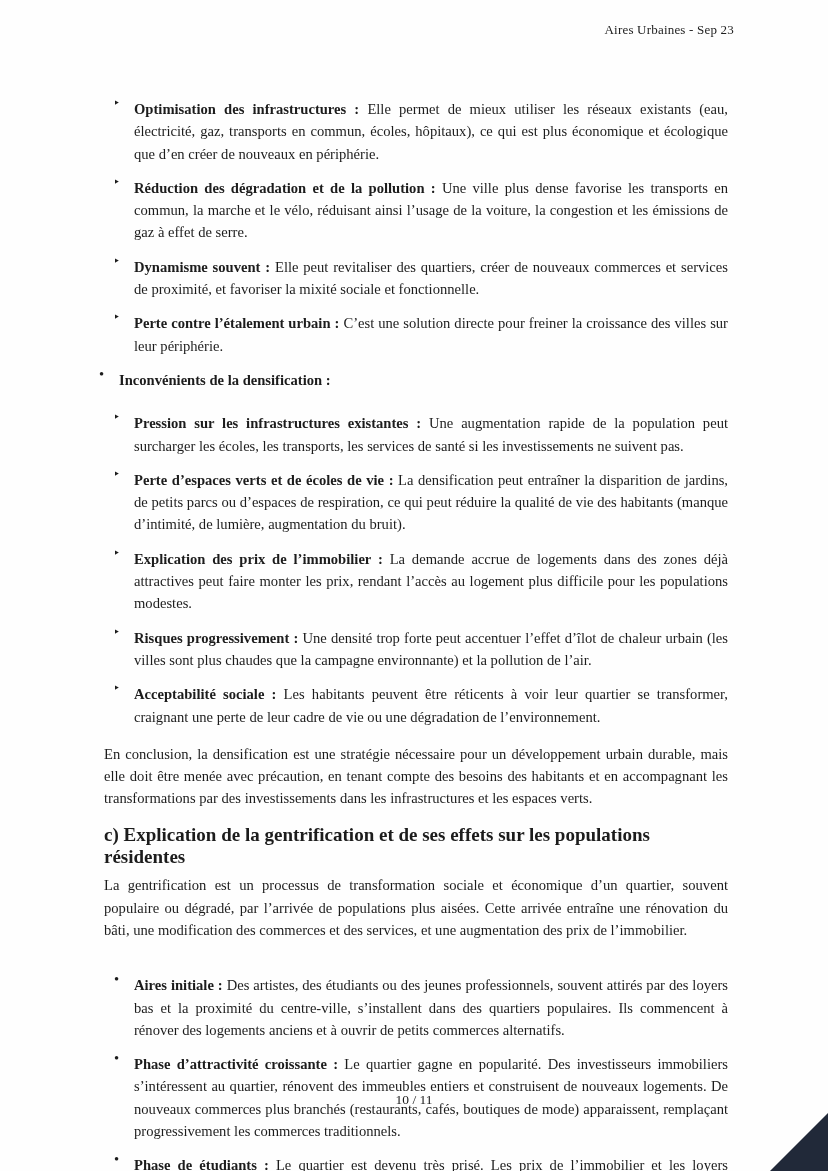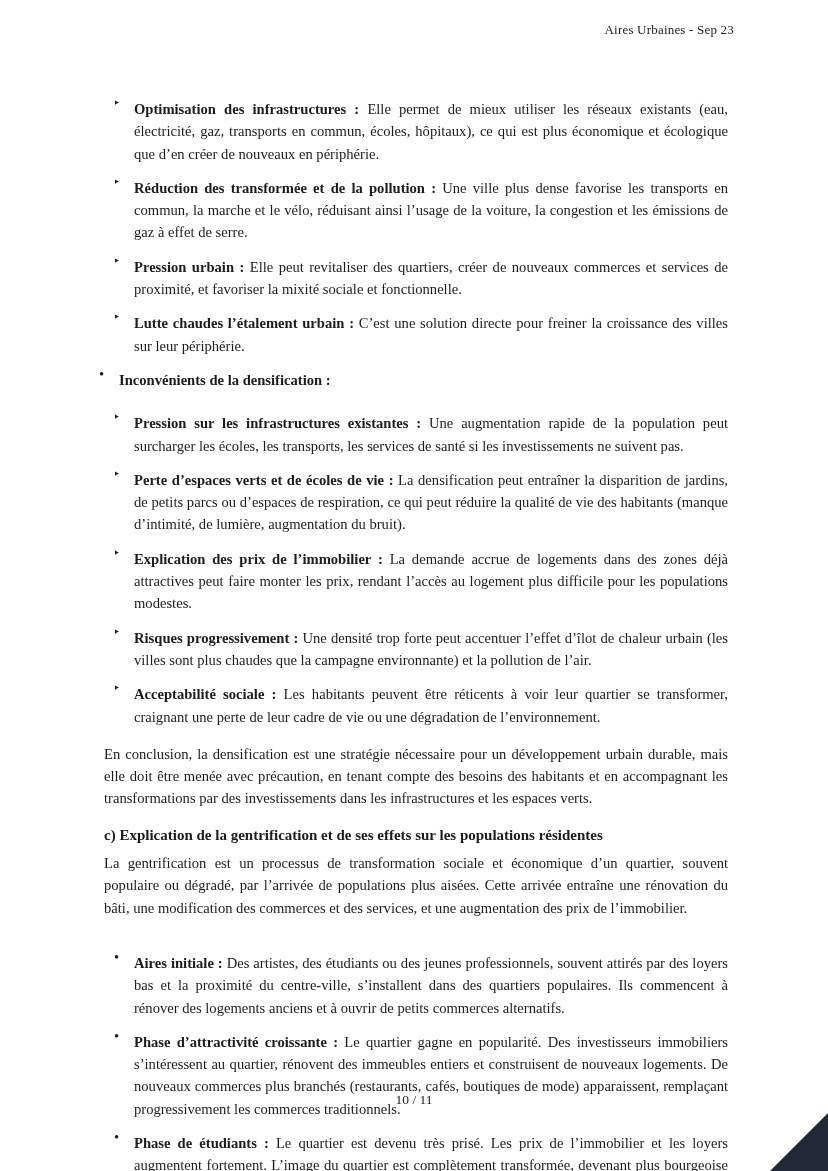--- a/index.html
+++ b/index.html
@@ -35,21 +35,21 @@
   .li .marker { flex: 0 0 14px; text-align: left; }
   .li .body { flex: 1; text-align: justify; }
   .lvl1 { padding-left: 1px; }
   .lvl2 { padding-left: 16px; }
   .sublist-gap { margin-top: 9px; }
   .list-bottom-gap { margin-bottom: 9px; }
   .conclusion { margin-top: 9px; }
   .section-title {
     margin-top: 14px;
     font-weight: bold;
-    font-size: 15px;
+    font-size: 19px;
     text-align: left;
   }
   .i-block { margin: 26px 0 0 19px; }
   .phases { margin-top: 27px; }
   .footer {
     position: absolute;
     top: 1092px;
     left: 0;
     width: 100%;
     text-align: center;
@@ -79,31 +79,31 @@
 
     <div>
 
         <div class="li lvl2">
           <span class="marker">‣</span>
           <p class="body"><b>Optimisation des infrastructures :</b> <span>Elle permet de mieux utiliser les réseaux existants (eau, électricité, gaz, transports en commun, écoles, hôpitaux), ce qui est plus économique et écologique que d’en créer de nouveaux en périphérie.</span></p>
         </div>
 
         <div class="li lvl2">
           <span class="marker">‣</span>
-          <p class="body"><b>Réduction des transformée et de la pollution :</b> <span>Une ville plus dense favorise les transports en commun, la marche et le vélo, réduisant ainsi l’usage de la voiture, la congestion et les émissions de gaz à effet de serre.</span></p>
+          <p class="body"><b>Réduction des dégradation et de la pollution :</b> <span>Une ville plus dense favorise les transports en commun, la marche et le vélo, réduisant ainsi l’usage de la voiture, la congestion et les émissions de gaz à effet de serre.</span></p>
         </div>
 
         <div class="li lvl2">
           <span class="marker">‣</span>
-          <p class="body"><b>Pression urbain :</b> <span>Elle peut revitaliser des quartiers, créer de nouveaux commerces et services de proximité, et favoriser la mixité sociale et fonctionnelle.</span></p>
+          <p class="body"><b>Dynamisme souvent :</b> <span>Elle peut revitaliser des quartiers, créer de nouveaux commerces et services de proximité, et favoriser la mixité sociale et fonctionnelle.</span></p>
         </div>
 
         <div class="li lvl2">
           <span class="marker">‣</span>
-          <p class="body"><b>Lutte chaudes l’étalement urbain :</b> <span>C’est une solution directe pour freiner la croissance des villes sur leur périphérie.</span></p>
+          <p class="body"><b>Perte contre l’étalement urbain :</b> <span>C’est une solution directe pour freiner la croissance des villes sur leur périphérie.</span></p>
         </div>
       </div>
 
     <div class="li lvl1">
       <span class="marker">•</span>
       <p class="body"><b>Inconvénients de la densification :</b></p>
     </div>
 
     <div class="sublist-gap list-bottom-gap">
 

